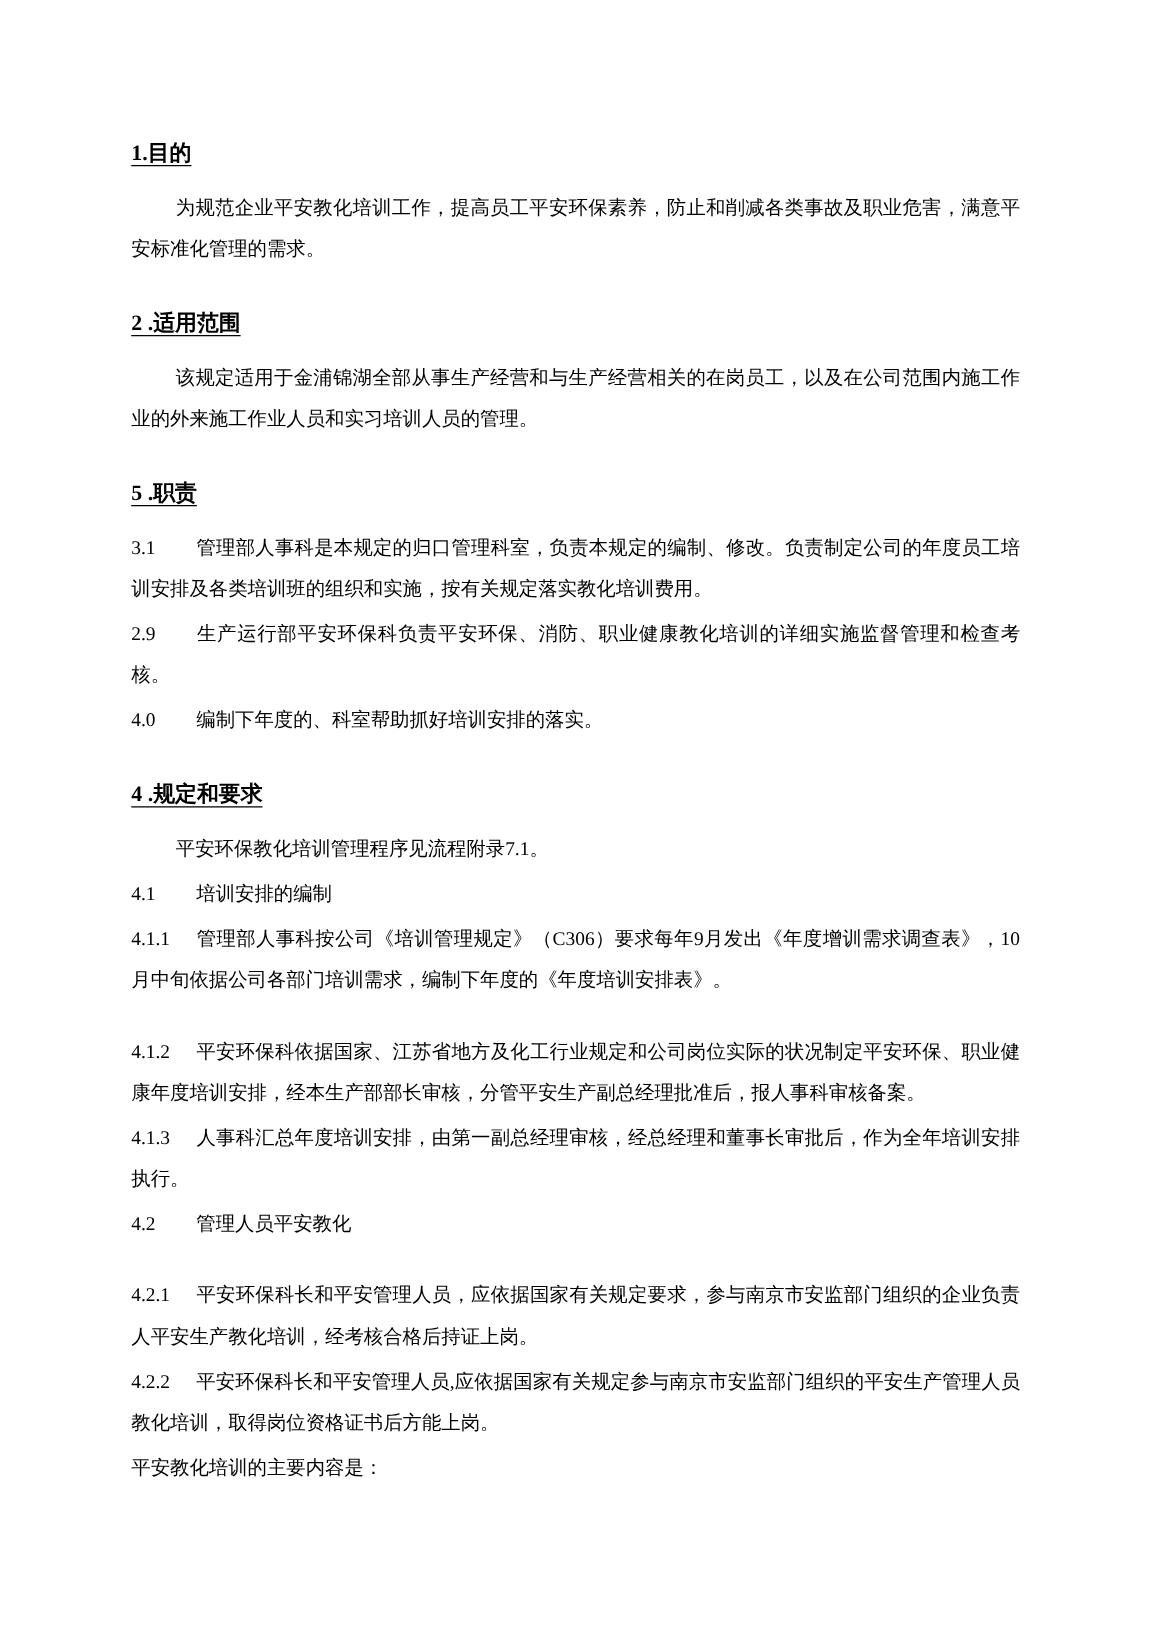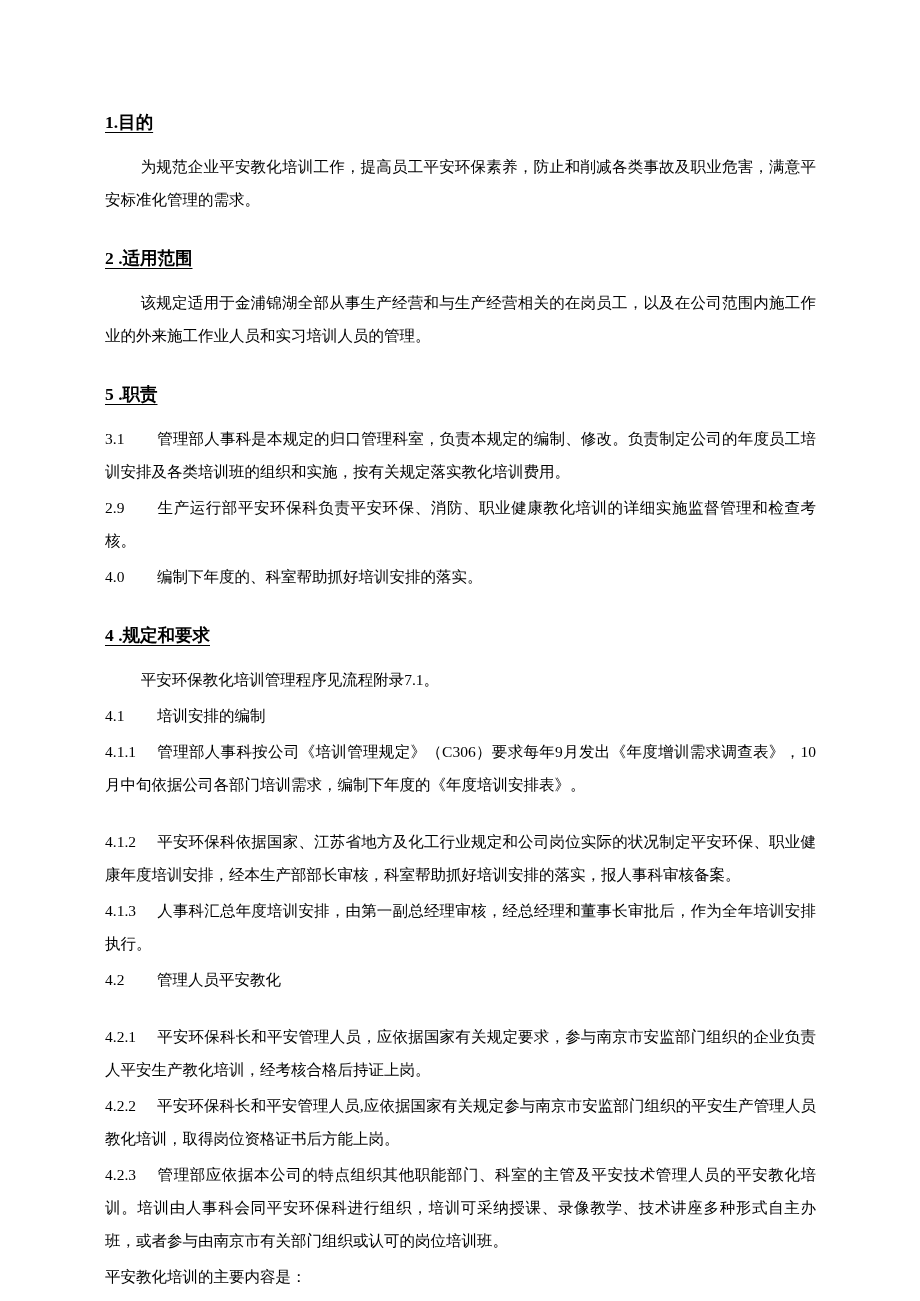--- a/index.html
+++ b/index.html
@@ -57,21 +57,20 @@
 
   <div class="heading">5 .职责</div>
   <p class="clause"><span class="num">3.1</span><span>管理部人事科是本规定的归口管理科室，负责本规定的编制、修改。负责制定公司的年度员工培训安排及各类培训班的组织和实施，按有关规定落实教化培训费用。</span></p>
   <p class="clause"><span class="num">2.9</span><span>生产运行部平安环保科负责平安环保、消防、职业健康教化培训的详细实施监督管理和检查考核。</span></p>
   <p class="clause"><span class="num">4.0</span><span>编制下年度的、科室帮助抓好培训安排的落实。</span></p>
 
   <div class="heading">4 .规定和要求</div>
   <p class="indent">平安环保教化培训管理程序见流程附录7.1。</p>
   <p class="clause"><span class="num">4.1</span><span>培训安排的编制</span></p>
   <p class="clause gap-after"><span class="num">4.1.1</span><span>管理部人事科按公司《培训管理规定》（C306）要求每年9月发出《年度增训需求调查表》，10月中旬依据公司各部门培训需求，编制下年度的《年度培训安排表》。</span></p>
-  <p class="clause"><span class="num">4.1.2</span><span>平安环保科依据国家、江苏省地方及化工行业规定和公司岗位实际的状况制定平安环保、职业健康年度培训安排，经本生产部部长审核，科室帮助抓好培训安排的落实，报人事科审核备案。</span></p>
+  <p class="clause"><span class="num">4.1.2</span><span>平安环保科依据国家、江苏省地方及化工行业规定和公司岗位实际的状况制定平安环保、职业健康年度培训安排，经本生产部部长审核，分管平安生产副总经理批准后，报人事科审核备案。</span></p>
   <p class="clause"><span class="num">4.1.3</span><span>人事科汇总年度培训安排，由第一副总经理审核，经总经理和董事长审批后，作为全年培训安排执行。</span></p>
   <p class="clause gap-after"><span class="num">4.2</span><span>管理人员平安教化</span></p>
   <p class="clause"><span class="num">4.2.1</span><span>平安环保科长和平安管理人员，应依据国家有关规定要求，参与南京市安监部门组织的企业负责人平安生产教化培训，经考核合格后持证上岗。</span></p>
   <p class="clause"><span class="num">4.2.2</span><span>平安环保科长和平安管理人员,应依据国家有关规定参与南京市安监部门组织的平安生产管理人员教化培训，取得岗位资格证书后方能上岗。</span></p>
-  <p class="clause"><span class="num">4.2.3</span><span>管理部应依据本公司的特点组织其他职能部门、科室的主管及平安技术管理人员的平安教化培训。培训由人事科会同平安环保科进行组织，培训可采纳授课、录像教学、技术讲座多种形式自主办班，或者参与由南京市有关部门组织或认可的岗位培训班。</span></p>
   <p>平安教化培训的主要内容是：</p>
 
 </div>
 
 </body></html>

